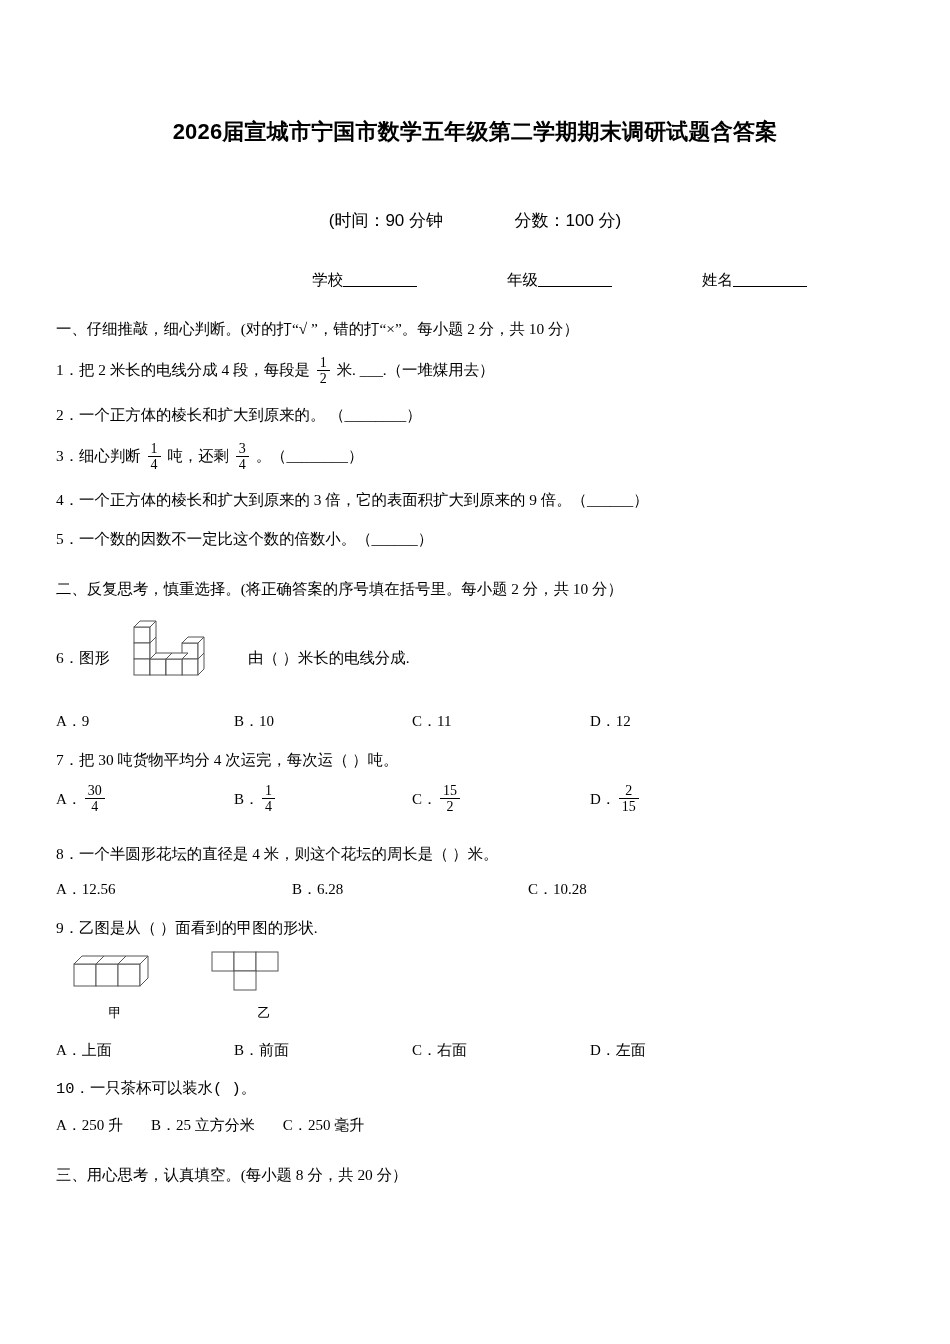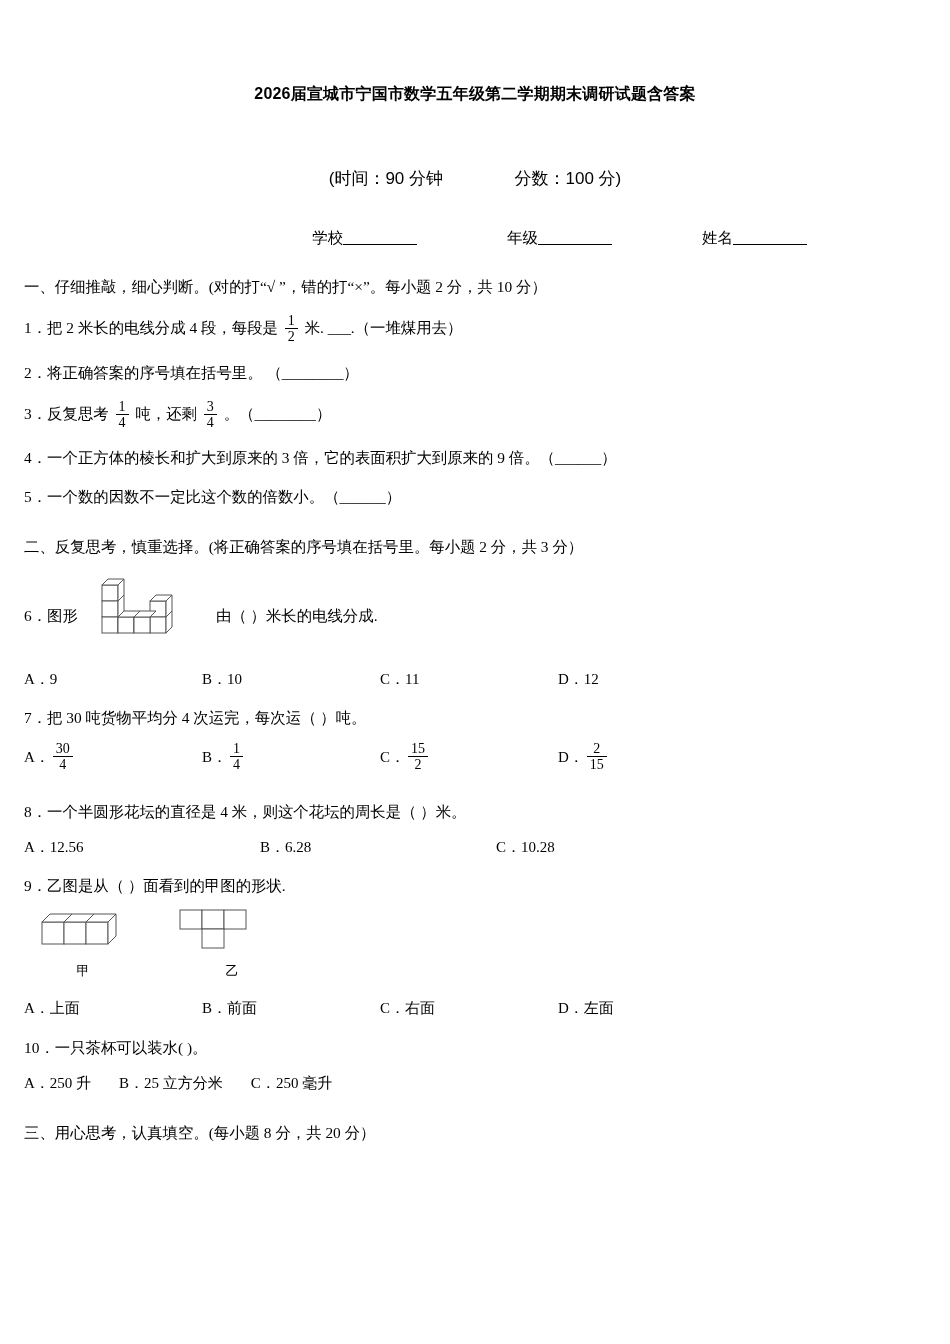--- a/index.html
+++ b/index.html
@@ -17,24 +17,24 @@
   }
   .page {
     position: relative;
     width: 950px;
     height: 1344px;
     padding: 0;
     box-sizing: border-box;
   }
   .title {
     text-align: center;
-    font-size: 16px;
+    font-size: 22px;
     font-weight: bold;
-    margin: 0;
-    padding-top: 84px;
+    margin: 12px;
+    padding-top: 105px;
     letter-spacing: 0.2px;
     font-family: "Liberation Sans", "DejaVu Sans", sans-serif;
   }
   .meta-line {
     text-align: center;
     font-size: 17px;
     font-weight: normal;
     margin-top: 62px;
     font-family: "Liberation Sans", "DejaVu Sans", sans-serif;
   }
@@ -53,21 +53,21 @@
     margin-right: 86px;
   }
   .blank {
     display: inline-block;
     border-bottom: 1px solid #000;
     width: 74px;
     height: 14px;
     vertical-align: -2px;
   }
   .content {
-    padding: 0 44px 0 24px;
+    padding: 0 44px 0 56px;
     font-size: 15.4px;
     line-height: 1.55;
   }
   .section-head {
     margin-top: 26px;
     font-size: 15.4px;
   }
   .q {
     margin-top: 15px;
     font-size: 15.4px;
@@ -137,20 +137,21 @@
   .figcap {
     text-align: center;
     font-size: 13px;
     margin-top: 2px;
   }
   .fig-block {
     margin-right: 48px;
   }
   .q10 {
     margin-top: 16px;
+    font-family: Liberation Mono, monospace;
   }
 </style>
 </head>
 <body>
 
 <div class="page">
 
   <div class="title">2026届宣城市宁国市数学五年级第二学期期末调研试题含答案</div>
 
   <div class="meta-line">
@@ -177,44 +178,44 @@
 
     <div class="q">
       <span>1．</span><span>把 2 米长的电线分成 4 段，每段是</span>
       <span class="frac">
         <span class="num">1</span><span class="den">2</span>
       </span>
       <span>米.  ___.（一堆煤用去）</span>
     </div>
 
     <div class="q">
-      <span>2．</span><span>将正确答案的序号填在括号里。        （________）</span>
-    </div>
-
-    <div class="q">
-      <span>3．</span><span>反复思考</span>
+      <span>2．</span><span>一个正方体的棱长和扩大到原来的。        （________）</span>
+    </div>
+
+    <div class="q">
+      <span>3．</span><span>细心判断</span>
       <span class="frac">
         <span class="num">1</span><span class="den">4</span>
       </span>
       <span>吨，还剩</span>
       <span class="frac">
         <span class="num">3</span><span class="den">4</span>
       </span>
       <span>。（________）</span>
     </div>
 
     <div class="q">
       <span>4．</span><span>一个正方体的棱长和扩大到原来的 3 倍，它的表面积扩大到原来的 9 倍。（______）</span>
     </div>
 
     <div class="q">
       <span>5．</span><span>一个数的因数不一定比这个数的倍数小。（______）</span>
     </div>
 
-    <div class="section-head">二、反复思考，慎重选择。(将正确答案的序号填在括号里。每小题 2 分，共 3 分）</div>
+    <div class="section-head">二、反复思考，慎重选择。(将正确答案的序号填在括号里。每小题 2 分，共 10 分）</div>
 
     <div class="q6row">
       <span class="lead">6．</span>
       <span class="lead">图形</span>
       <span class="fig6">
         <svg width="120" height="72" viewBox="0 0 120 72">
           <g fill="#ffffff" stroke="#555" stroke-width="1">
 
             <rect x="14" y="8" width="16" height="16"></rect>
             <path d="M14 8 L20 2 L36 2 L30 8 Z"></path>

